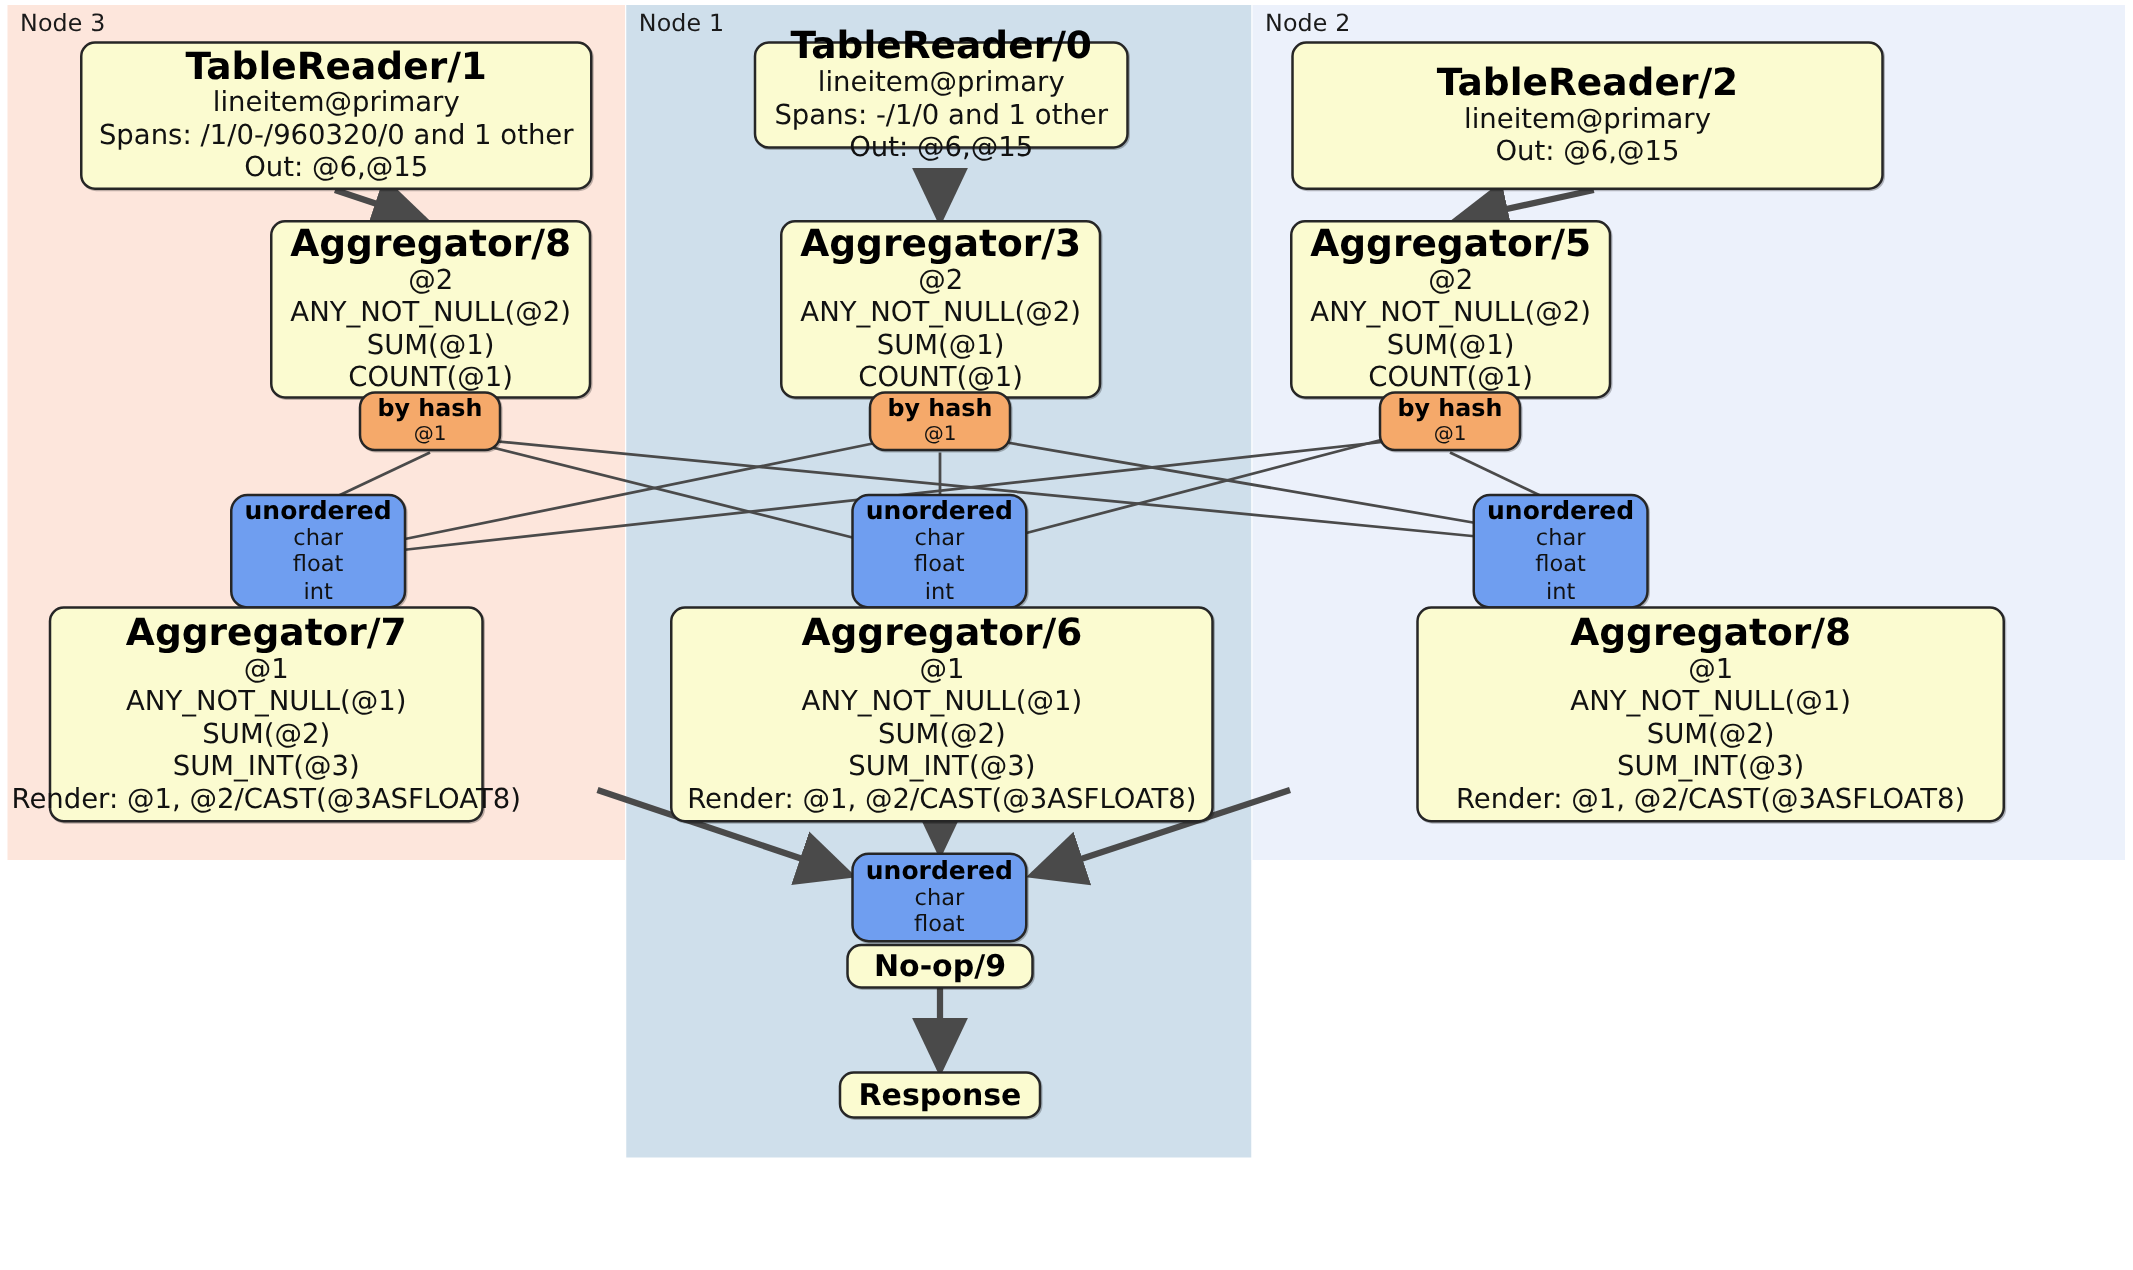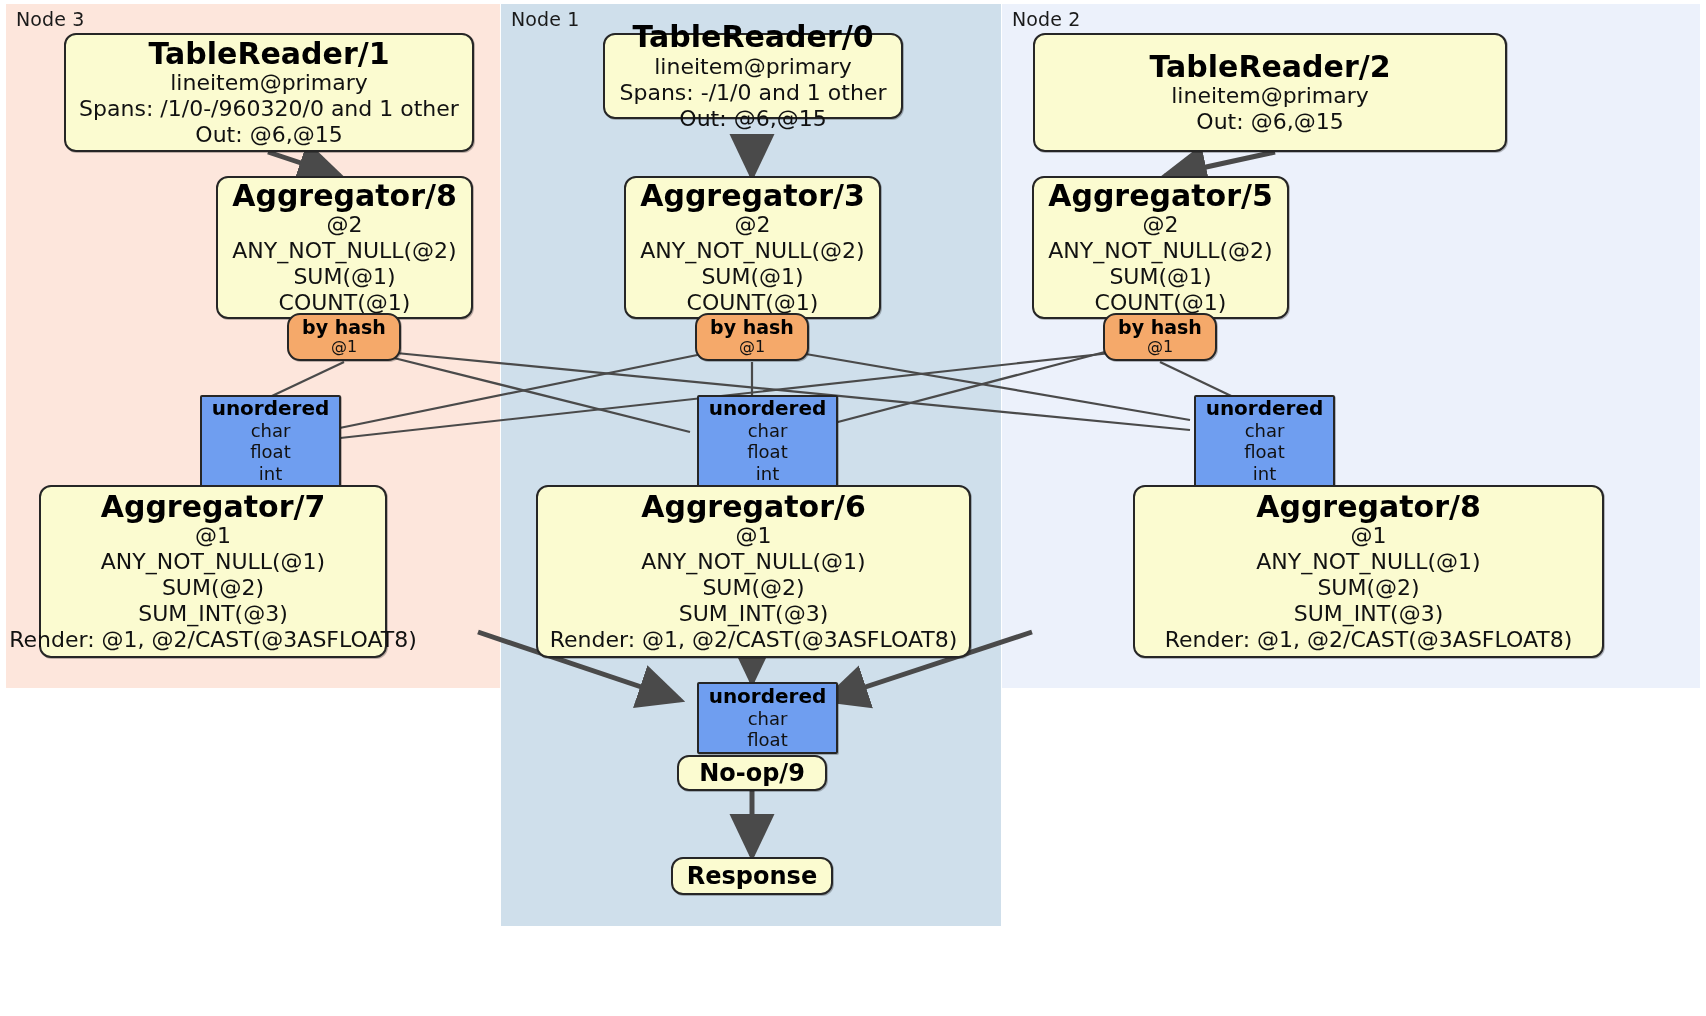--- a/index.html
+++ b/index.html
@@ -20,22 +20,22 @@
   .box{position:absolute;box-sizing:border-box;display:flex;flex-direction:column;
        align-items:center;justify-content:center;text-align:center;}
   .proc{background:#fbfbd0;border:2px solid #262626;border-radius:12px;
         box-shadow:1px 1px 0 rgba(0,0,0,.25);}
   .proc .ttl{font-weight:bold;font-size:30px;color:#000;line-height:1.12;}
   .proc .ln{font-size:22px;color:#111;line-height:1.18;white-space:nowrap;}
   .router{background:#f5a96a;border:2px solid #262626;border-radius:13px;
           box-shadow:1px 1px 0 rgba(0,0,0,.25);}
   .router .ttl{font-weight:bold;font-size:19px;color:#000;line-height:1.1;}
   .router .ln{font-size:16px;color:#111;line-height:1.15;}
-  .sync{background:#6f9ef0;border:2px solid #262626;border-radius:2px;
-        box-shadow:1px 1px 0 rgba(0,0,0,.25);margin-left:16px;}
+  .sync{background:#6f9ef0;border:2px solid #262626;border-radius:14px;
+        box-shadow:1px 1px 0 rgba(0,0,0,.25);}
   .sync .ttl{font-weight:bold;font-size:20px;color:#000;line-height:1.12;}
   .sync .ln{font-size:18px;color:#111;line-height:1.2;}
   .small .ttl{font-size:24px;}
 </style>
 </head>
 <body>
 
 <div id="stage">
 
   <div class="panel" style="left:6px;top:4px;width:494px;height:684px;background:#fde6dc;">

